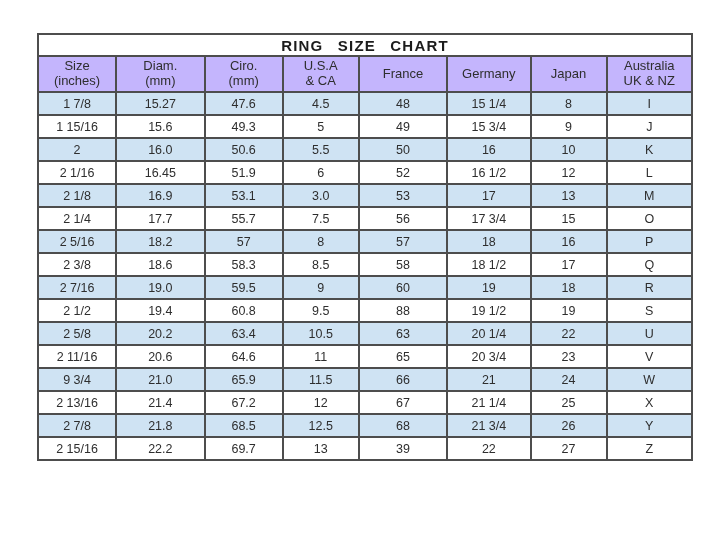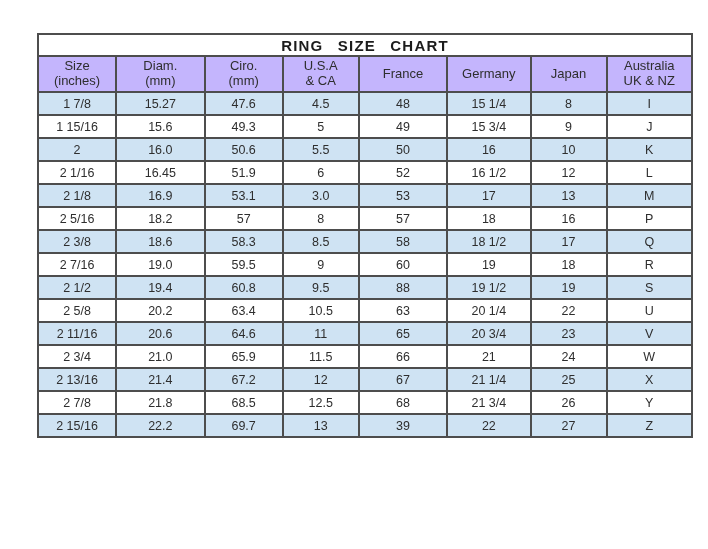--- a/index.html
+++ b/index.html
@@ -158,20 +158,30 @@
           <td>2 1/8</td>
           <td>16.9</td>
           <td>53.1</td>
           <td>3.0</td>
           <td>53</td>
           <td>17</td>
           <td>13</td>
           <td>M</td>
         </tr>
         <tr>
+          <td>2 1/4</td>
+          <td>17.7</td>
+          <td>55.7</td>
+          <td>7.5</td>
+          <td>56</td>
+          <td>17 3/4</td>
+          <td>15</td>
+          <td>O</td>
+        </tr>
+        <tr>
           <td>2 5/16</td>
           <td>18.2</td>
           <td>57</td>
           <td>8</td>
           <td>57</td>
           <td>18</td>
           <td>16</td>
           <td>P</td>
         </tr>
         <tr>
@@ -218,21 +228,21 @@
           <td>2 11/16</td>
           <td>20.6</td>
           <td>64.6</td>
           <td>11</td>
           <td>65</td>
           <td>20 3/4</td>
           <td>23</td>
           <td>V</td>
         </tr>
         <tr>
-          <td>2 3/4</td>
+          <td>9 3/4</td>
           <td>21.0</td>
           <td>65.9</td>
           <td>11.5</td>
           <td>66</td>
           <td>21</td>
           <td>24</td>
           <td>W</td>
         </tr>
         <tr>
           <td>2 13/16</td>

